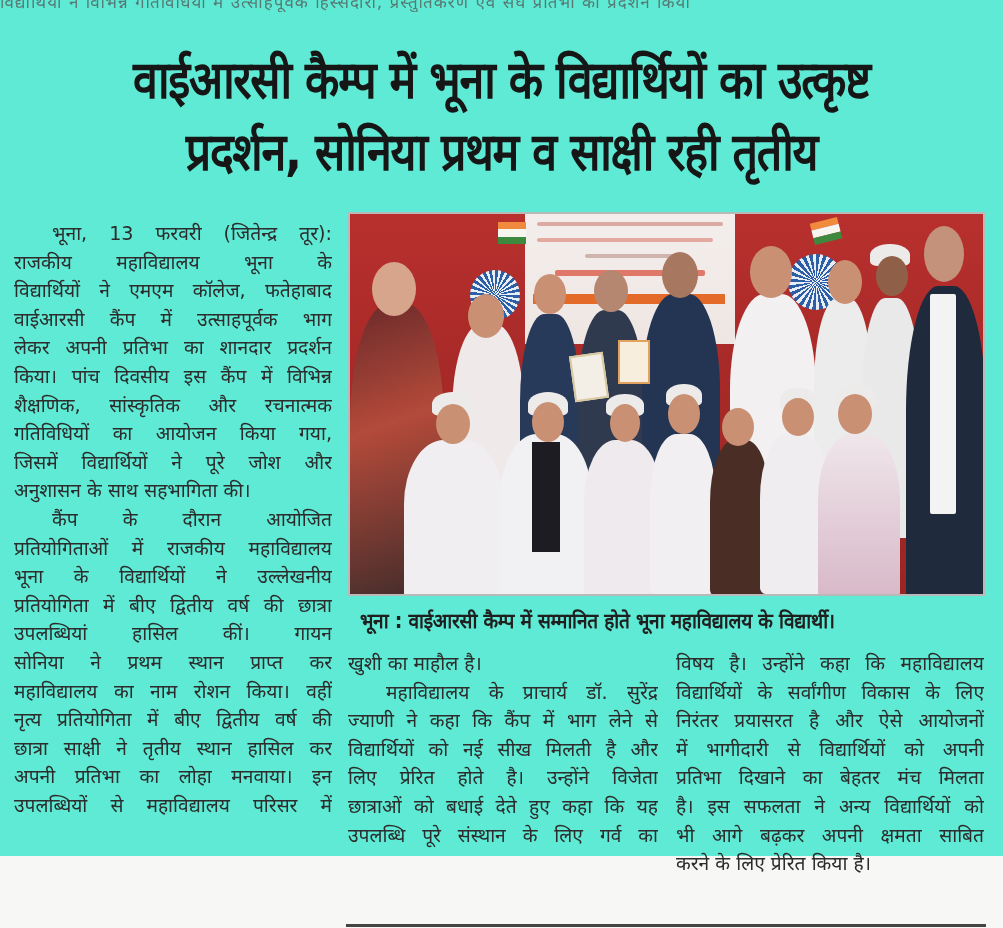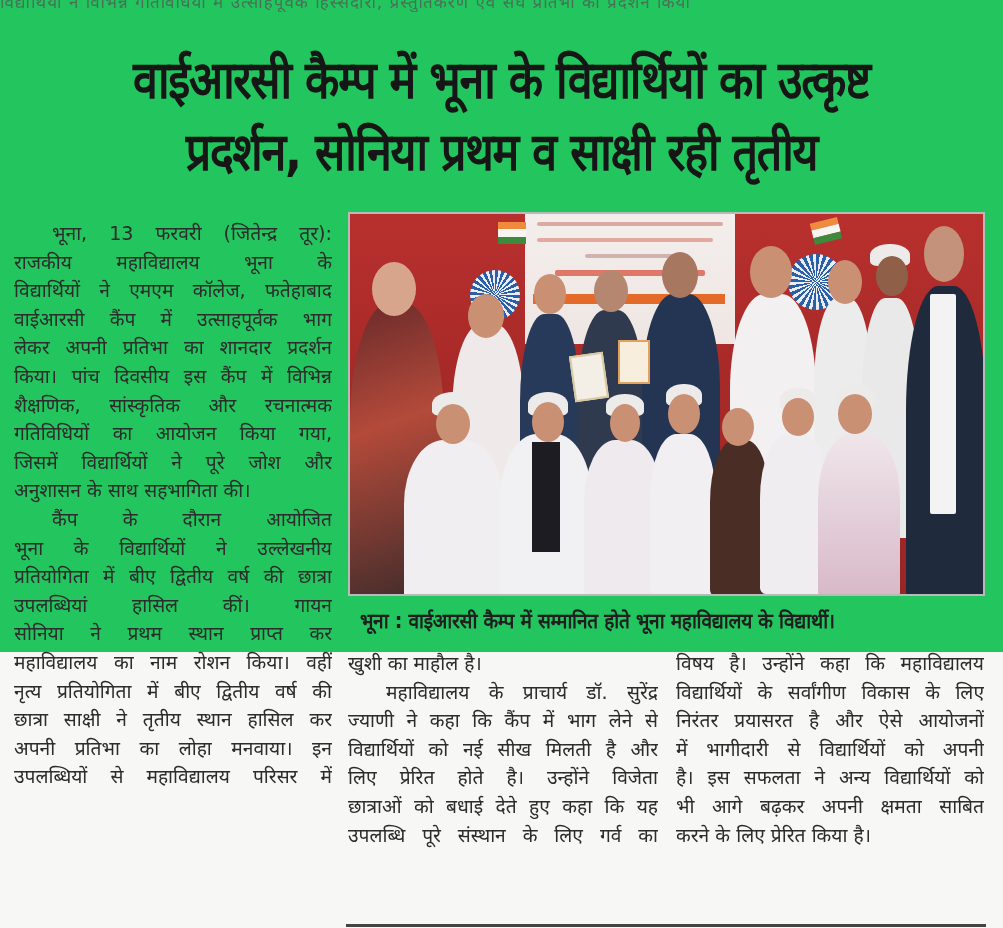--- a/index.html
+++ b/index.html
@@ -2,21 +2,21 @@
 <html><head>
   <meta charset="utf-8">
   <style>
     * { box-sizing: border-box; margin: 0; padding: 0; }
     html, body {
       width: 1003px; height: 928px; overflow: hidden;
       background: #f7f7f5;
       color: #2a2a2a;
       font-family: "DejaVu Sans", "Liberation Sans", sans-serif;
     }
-    .page { position: relative; width: 1003px; height: 652px; background: #22c55e; }
+    .page { position: relative; width: 1003px; height: 856px; background: #5eead4; }
 
     .top-strip {
       position: absolute; left: 0; top: -10px; width: 1003px; height: 22px;
       font-size: 17px; color: #555; white-space: nowrap; overflow: hidden;
       letter-spacing: 1px; opacity: 0.75;
     }
 
     .headline {
       position: absolute; left: 0; top: 44px; width: 1003px;
       text-align: center;
@@ -101,20 +101,21 @@
     <span class="ln">राजकीय महाविद्यालय भूना के</span>
     <span class="ln">विद्यार्थियों ने एमएम कॉलेज, फतेहाबाद</span>
     <span class="ln">वाईआरसी कैंप में उत्साहपूर्वक भाग</span>
     <span class="ln">लेकर अपनी प्रतिभा का शानदार प्रदर्शन</span>
     <span class="ln">किया। पांच दिवसीय इस कैंप में विभिन्न</span>
     <span class="ln">शैक्षणिक, सांस्कृतिक और रचनात्मक</span>
     <span class="ln">गतिविधियों का आयोजन किया गया,</span>
     <span class="ln">जिसमें विद्यार्थियों ने पूरे जोश और</span>
     <span class="ln last">अनुशासन के साथ सहभागिता की।</span>
     <span class="ln indent">कैंप के दौरान आयोजित</span>
+    <span class="ln">प्रतियोगिताओं में राजकीय महाविद्यालय</span>
     <span class="ln">भूना के विद्यार्थियों ने उल्लेखनीय</span>
     <span class="ln">प्रतियोगिता में बीए द्वितीय वर्ष की छात्रा</span>
     <span class="ln">उपलब्धियां हासिल कीं। गायन</span>
     <span class="ln">सोनिया ने प्रथम स्थान प्राप्त कर</span>
     <span class="ln">महाविद्यालय का नाम रोशन किया। वहीं</span>
     <span class="ln">नृत्य प्रतियोगिता में बीए द्वितीय वर्ष की</span>
     <span class="ln">छात्रा साक्षी ने तृतीय स्थान हासिल कर</span>
     <span class="ln">अपनी प्रतिभा का लोहा मनवाया। इन</span>
     <span class="ln">उपलब्धियों से महाविद्यालय परिसर में</span>
   </div>
@@ -197,19 +198,20 @@
     <span class="ln">लिए प्रेरित होते है। उन्होंने विजेता</span>
     <span class="ln">छात्राओं को बधाई देते हुए कहा कि यह</span>
     <span class="ln">उपलब्धि पूरे संस्थान के लिए गर्व का</span>
   </div>
 
   <div class="col col-right">
     <span class="ln">विषय है। उन्होंने कहा कि महाविद्यालय</span>
     <span class="ln">विद्यार्थियों के सर्वांगीण विकास के लिए</span>
     <span class="ln">निरंतर प्रयासरत है और ऐसे आयोजनों</span>
     <span class="ln">में भागीदारी से विद्यार्थियों को अपनी</span>
+    <span class="ln">प्रतिभा दिखाने का बेहतर मंच मिलता</span>
     <span class="ln">है। इस सफलता ने अन्य विद्यार्थियों को</span>
     <span class="ln">भी आगे बढ़कर अपनी क्षमता साबित</span>
     <span class="ln last">करने के लिए प्रेरित किया है।</span>
   </div>
 
   <div class="rule"></div>
 </div>
 
 </body></html>

